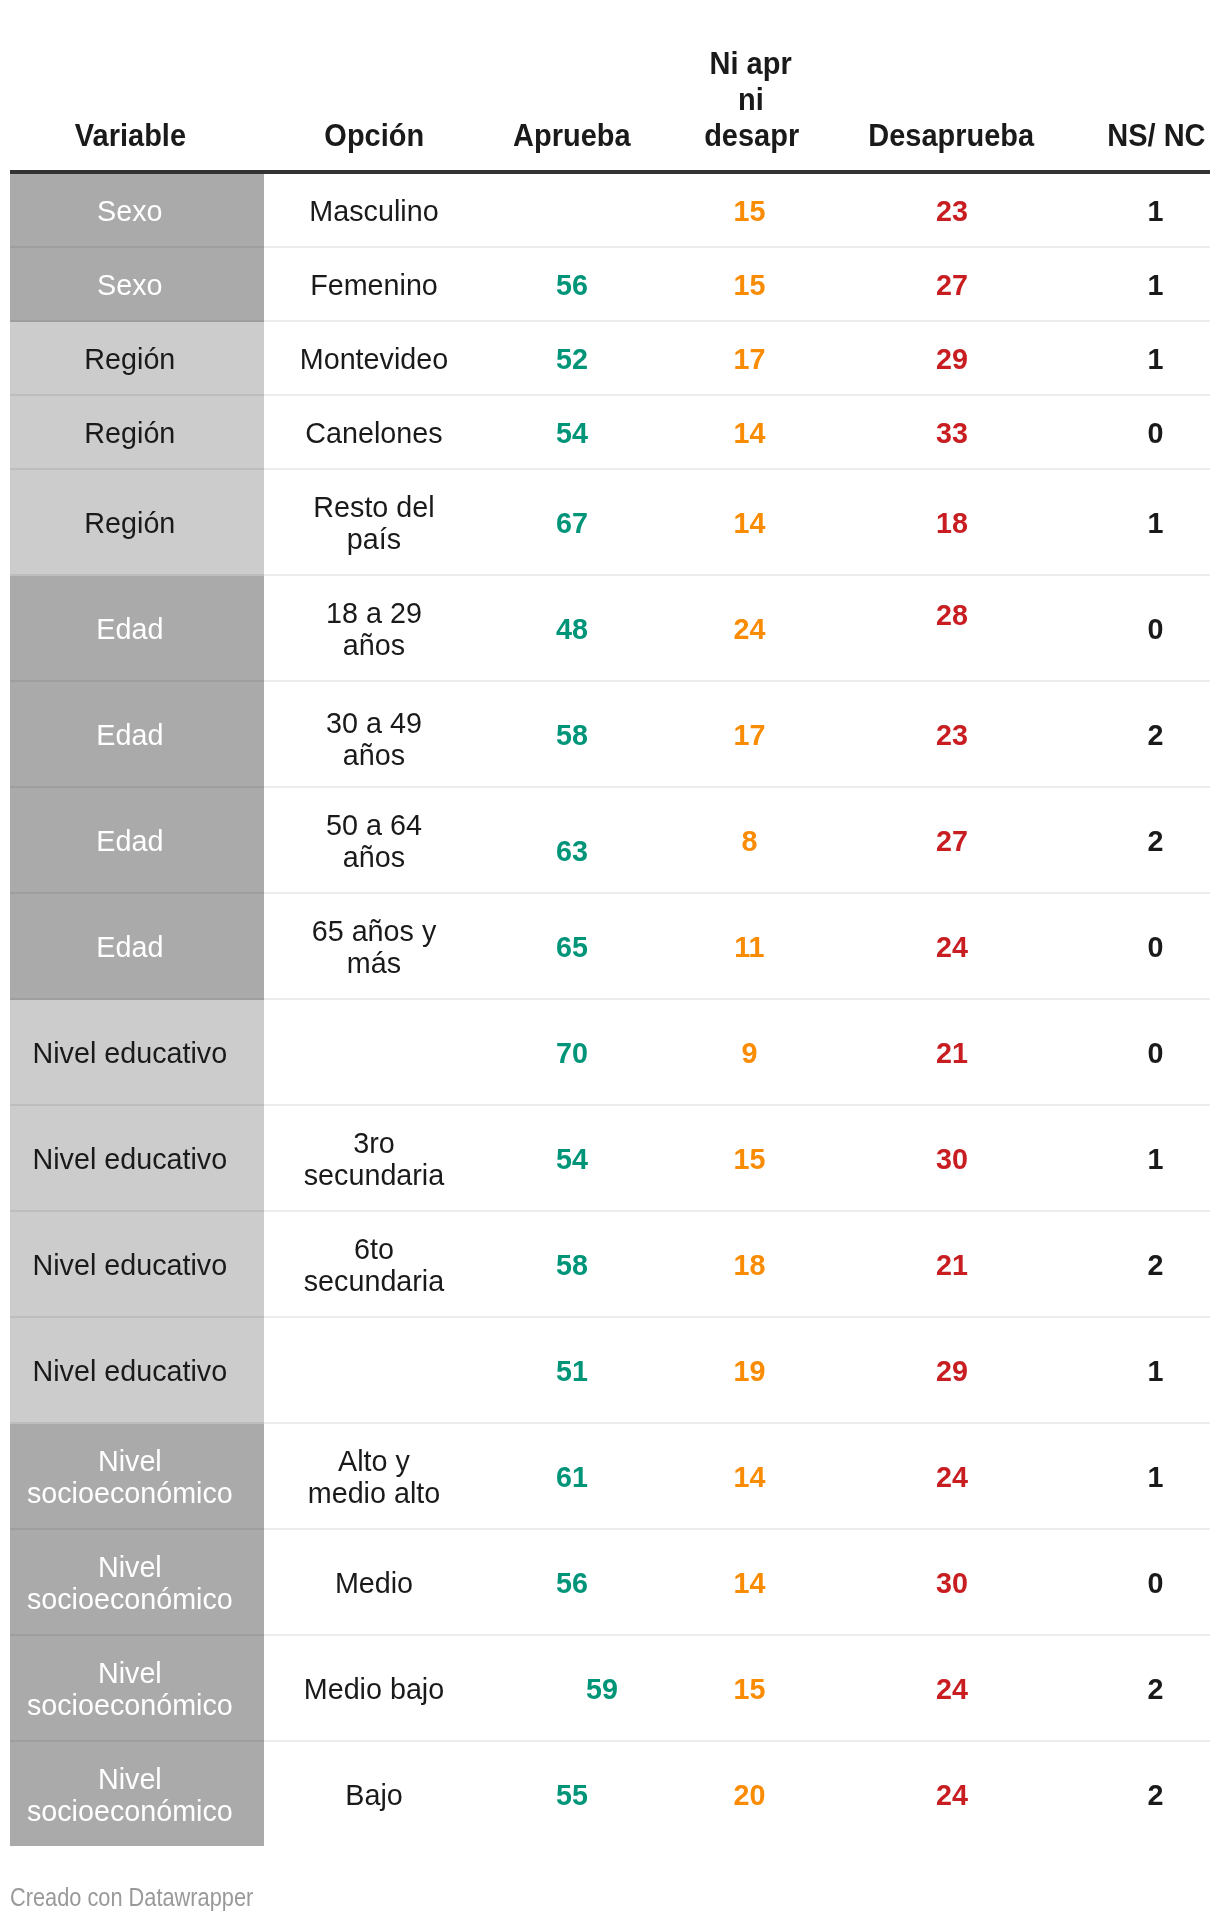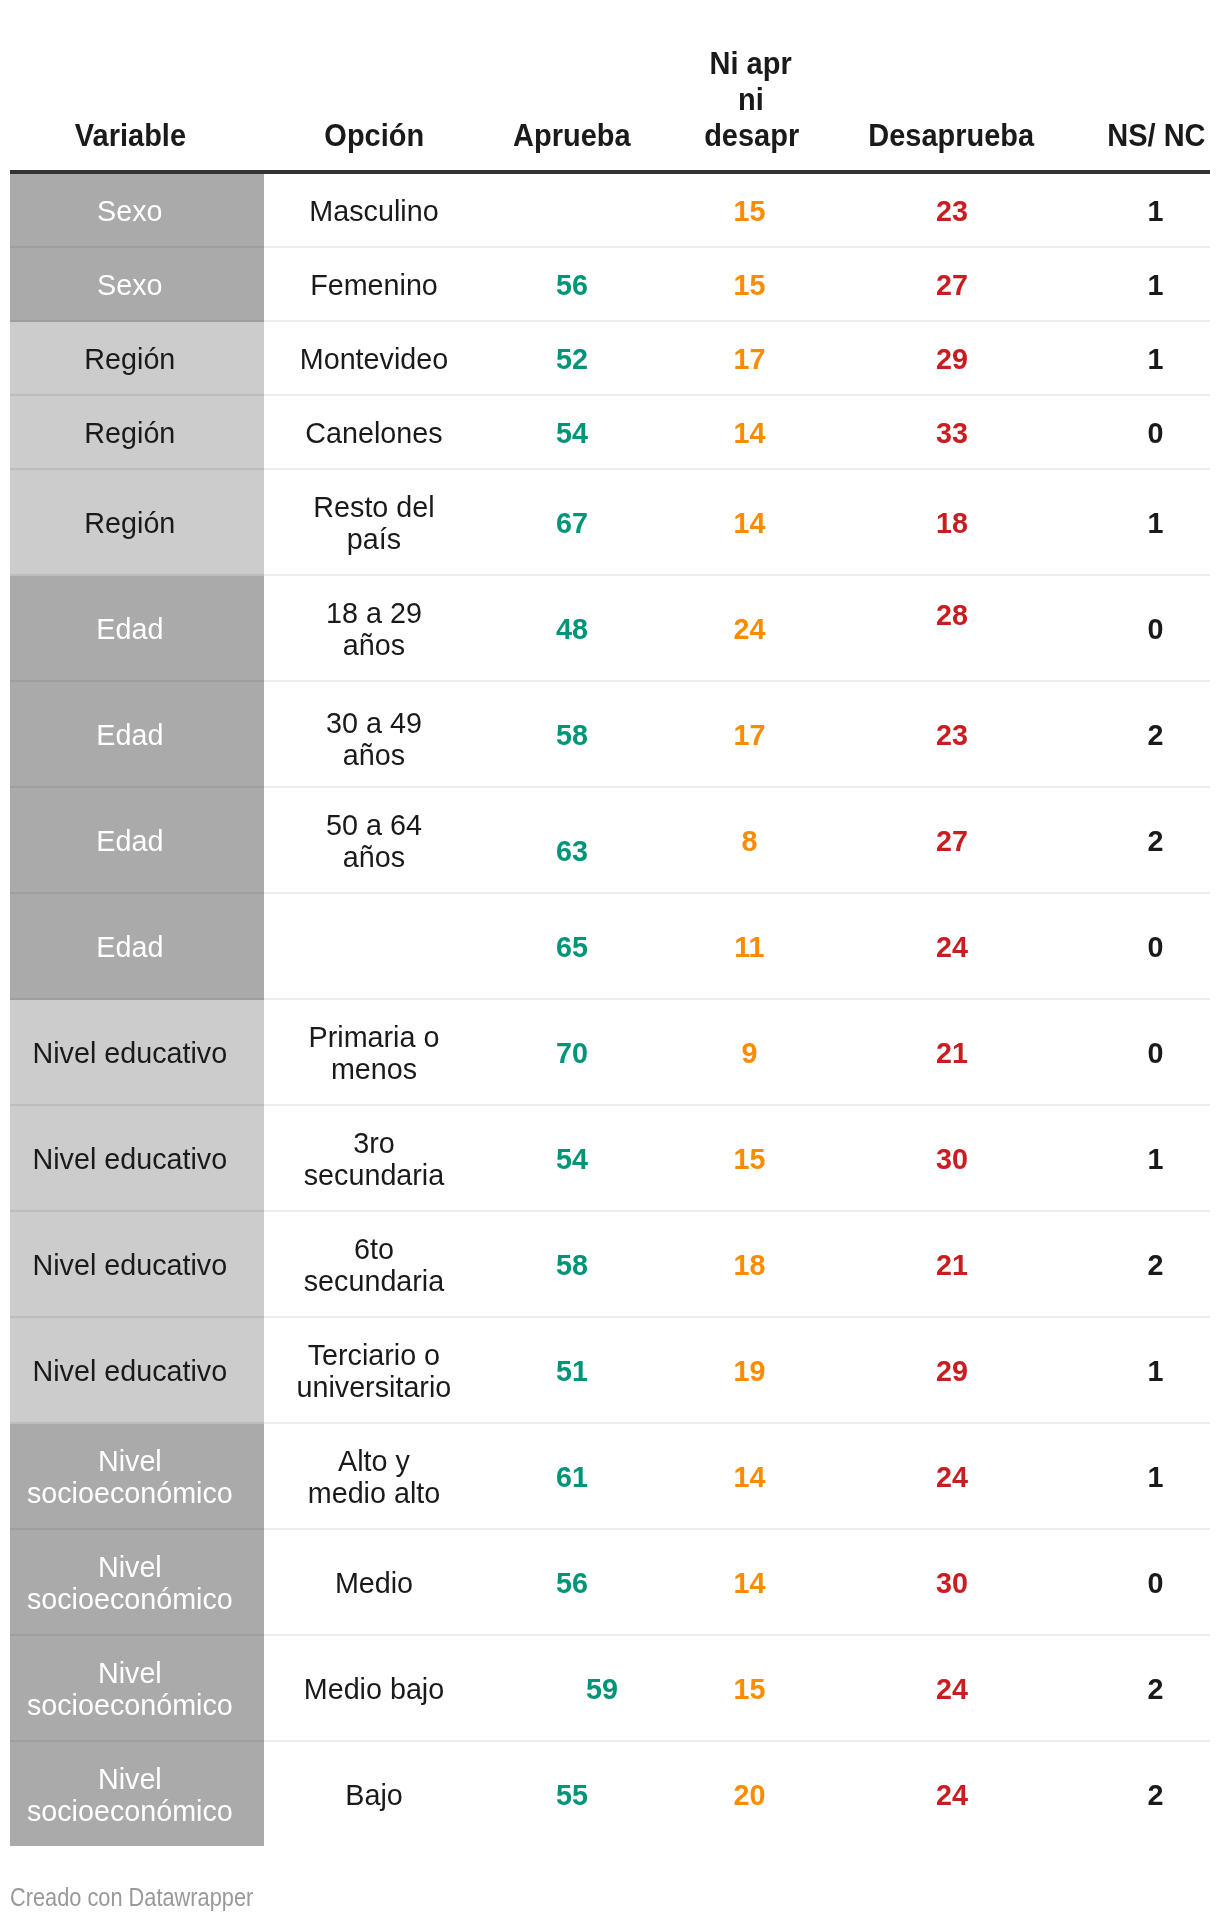--- a/index.html
+++ b/index.html
@@ -241,42 +241,42 @@
     <div class="cell num c5" style="left:1096.52px;width:116.75px;height:104px">
         <div class="sx" style="width:122px">2</div>
       </div>
   </div>
   <div class="sep" style="top:892px"></div>
   <div class="row" style="top:894px;height:104px">
     <div class="cellbg vd" style="left:10.00px;width:254.20px;height:106px"></div>
     <div class="cell vtxtd" style="left:14.56px;width:229.68px;height:104px">
         <div class="sx" style="width:240px">Edad</div>
       </div>
+    <div class="cell c1" style="left:295.50px;width:155.99px;height:104px">
+        <div class="sx" style="width:163px">65 años y más</div>
+      </div>
     <div class="cell num c2" style="left:505.21px;width:133.98px;height:104px">
         <div class="sx" style="width:140px">65</div>
       </div>
     <div class="cell num c3" style="left:691.98px;width:114.84px;height:104px">
         <div class="sx" style="width:120px">11</div>
       </div>
     <div class="cell num c4" style="left:861.49px;width:181.83px;height:104px">
         <div class="sx" style="width:190px">24</div>
       </div>
     <div class="cell num c5" style="left:1096.52px;width:116.75px;height:104px">
         <div class="sx" style="width:122px">0</div>
       </div>
   </div>
   <div class="sep" style="top:998px"></div>
   <div class="row" style="top:1000px;height:104px">
     <div class="cellbg vl" style="left:10.00px;width:254.20px;height:106px"></div>
     <div class="cell vtxtl" style="left:14.56px;width:229.68px;height:104px">
         <div class="sx" style="width:240px">Nivel educativo</div>
       </div>
-    <div class="cell c1" style="left:295.50px;width:155.99px;height:104px">
-        <div class="sx" style="width:163px">Primaria o menos</div>
-      </div>
     <div class="cell num c2" style="left:505.21px;width:133.98px;height:104px">
         <div class="sx" style="width:140px">70</div>
       </div>
     <div class="cell num c3" style="left:691.98px;width:114.84px;height:104px">
         <div class="sx" style="width:120px">9</div>
       </div>
     <div class="cell num c4" style="left:861.49px;width:181.83px;height:104px">
         <div class="sx" style="width:190px">21</div>
       </div>
     <div class="cell num c5" style="left:1096.52px;width:116.75px;height:104px">
@@ -326,23 +326,20 @@
     <div class="cell num c5" style="left:1096.52px;width:116.75px;height:104px">
         <div class="sx" style="width:122px">2</div>
       </div>
   </div>
   <div class="sep" style="top:1316px"></div>
   <div class="row" style="top:1318px;height:104px">
     <div class="cellbg vl" style="left:10.00px;width:254.20px;height:106px"></div>
     <div class="cell vtxtl" style="left:14.56px;width:229.68px;height:104px">
         <div class="sx" style="width:240px">Nivel educativo</div>
       </div>
-    <div class="cell c1" style="left:295.50px;width:155.99px;height:104px">
-        <div class="sx" style="width:163px">Terciario o universitario</div>
-      </div>
     <div class="cell num c2" style="left:505.21px;width:133.98px;height:104px">
         <div class="sx" style="width:140px">51</div>
       </div>
     <div class="cell num c3" style="left:691.98px;width:114.84px;height:104px">
         <div class="sx" style="width:120px">19</div>
       </div>
     <div class="cell num c4" style="left:861.49px;width:181.83px;height:104px">
         <div class="sx" style="width:190px">29</div>
       </div>
     <div class="cell num c5" style="left:1096.52px;width:116.75px;height:104px">

